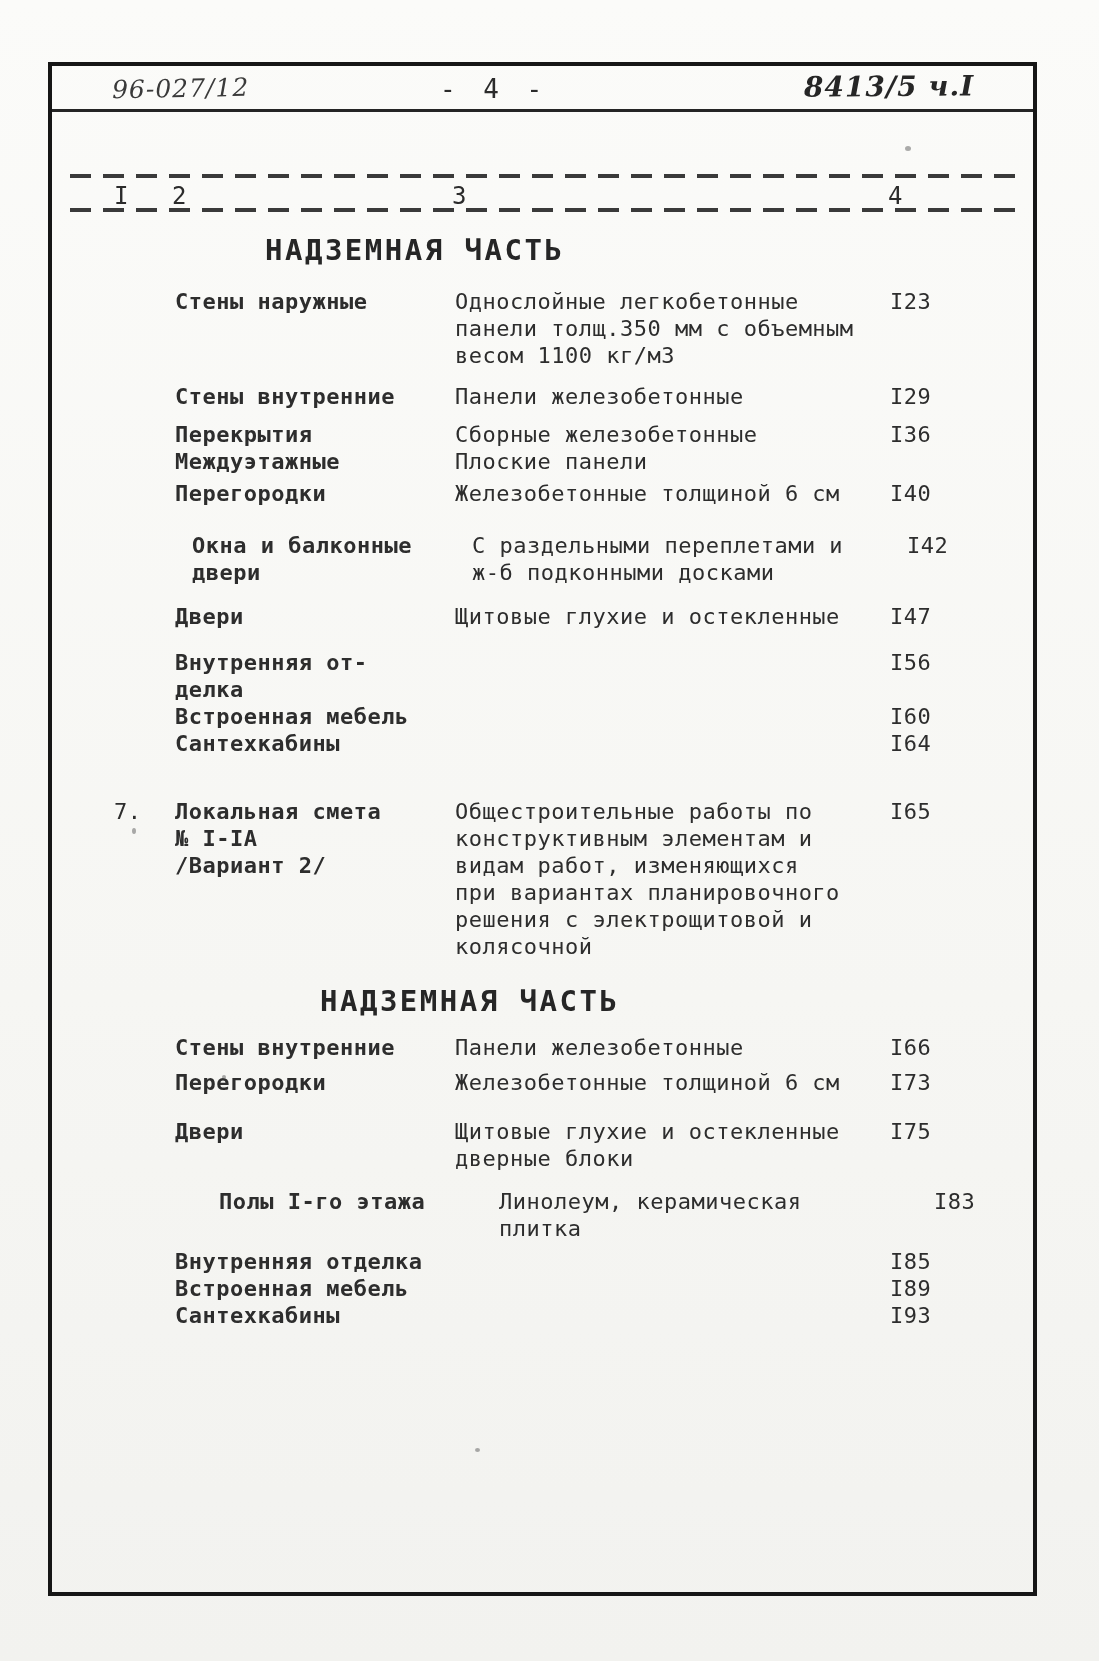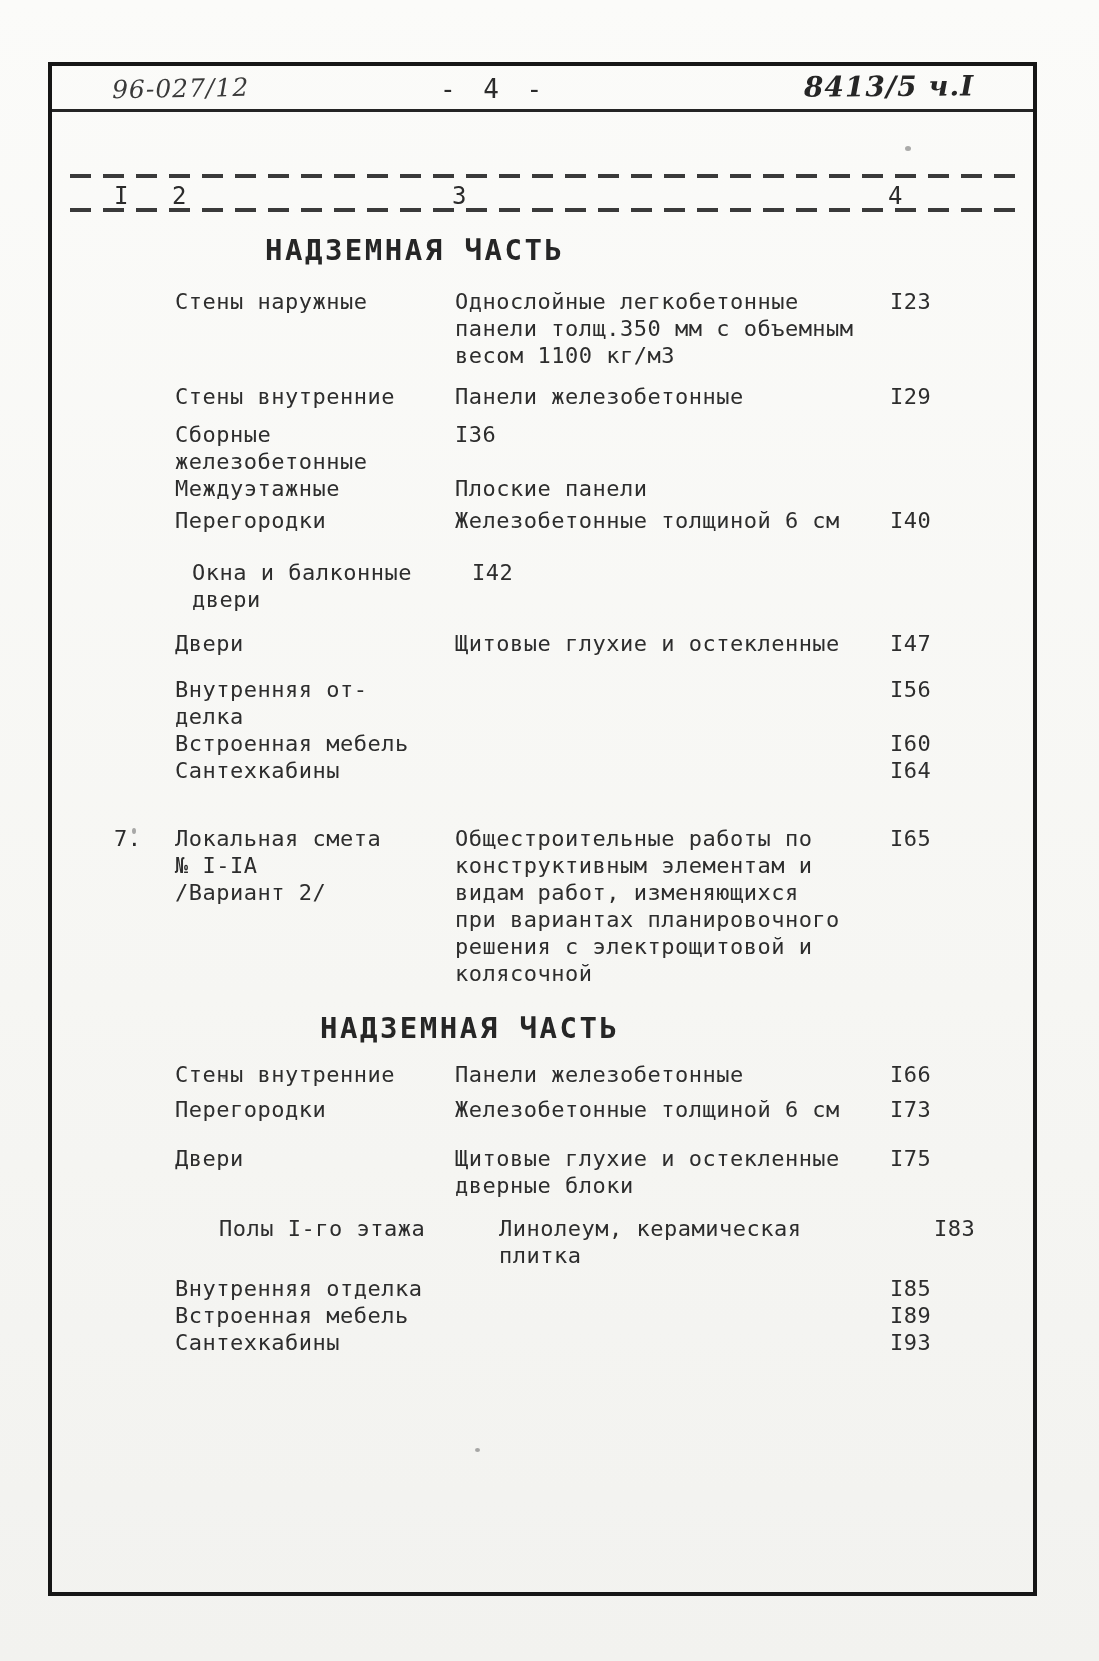--- a/index.html
+++ b/index.html
@@ -97,21 +97,21 @@
   
   .row {
     display: grid;
     grid-template-columns: 123px 280px 435px 1fr;
     font-size: 22px;
     line-height: 27px;
     color: #2d2d2d;
     letter-spacing: 0.5px;
   }
   .c-no   { padding-left: 62px; }
-  .c-name { white-space: pre-line; }
+  .c-name { white-space: pre-line; font-weight: bold; }
   .c-desc { white-space: pre-line; }
   .c-page { padding-left: 0; }
   
   .r1  { margin-top: 24px; }
   .r2  { margin-top: 14px; }
   .r3  { margin-top: 11px; }
   .r4  { margin-top: 0; }
   .r5  { margin-top: 5px; }
   .r6  { margin-top: 25px; padding-left: 17px; }
   .r7  { margin-top: 17px; }
@@ -169,20 +169,21 @@
 
     <div class="row r2">
       <span class="c-no"></span>
       <span class="c-name">Стены внутренние</span>
       <span class="c-desc">Панели железобетонные</span>
       <span class="c-page">I29</span>
     </div>
 
     <div class="row r3">
       <span class="c-no"></span>
+      <span class="c-name">Перекрытия</span>
       <span class="c-desc">Сборные железобетонные</span>
       <span class="c-page">I36</span>
     </div>
 
     <div class="row r4">
       <span class="c-no"></span>
       <span class="c-name">Междуэтажные</span>
       <span class="c-desc">Плоские панели</span>
       <span class="c-page"></span>
     </div>
@@ -191,20 +192,22 @@
       <span class="c-no"></span>
       <span class="c-name">Перегородки</span>
       <span class="c-desc">Железобетонные толщиной 6 см</span>
       <span class="c-page">I40</span>
     </div>
 
     <div class="row r6">
       <span class="c-no"></span>
       <span class="c-name">Окна и балконные
 двери</span>
+      <span class="c-desc">С раздельными переплетами и
+ж-б подконными досками</span>
       <span class="c-page">I42</span>
     </div>
 
     <div class="row r7">
       <span class="c-no"></span>
       <span class="c-name">Двери</span>
       <span class="c-desc">Щитовые глухие и остекленные</span>
       <span class="c-page">I47</span>
     </div>
 

